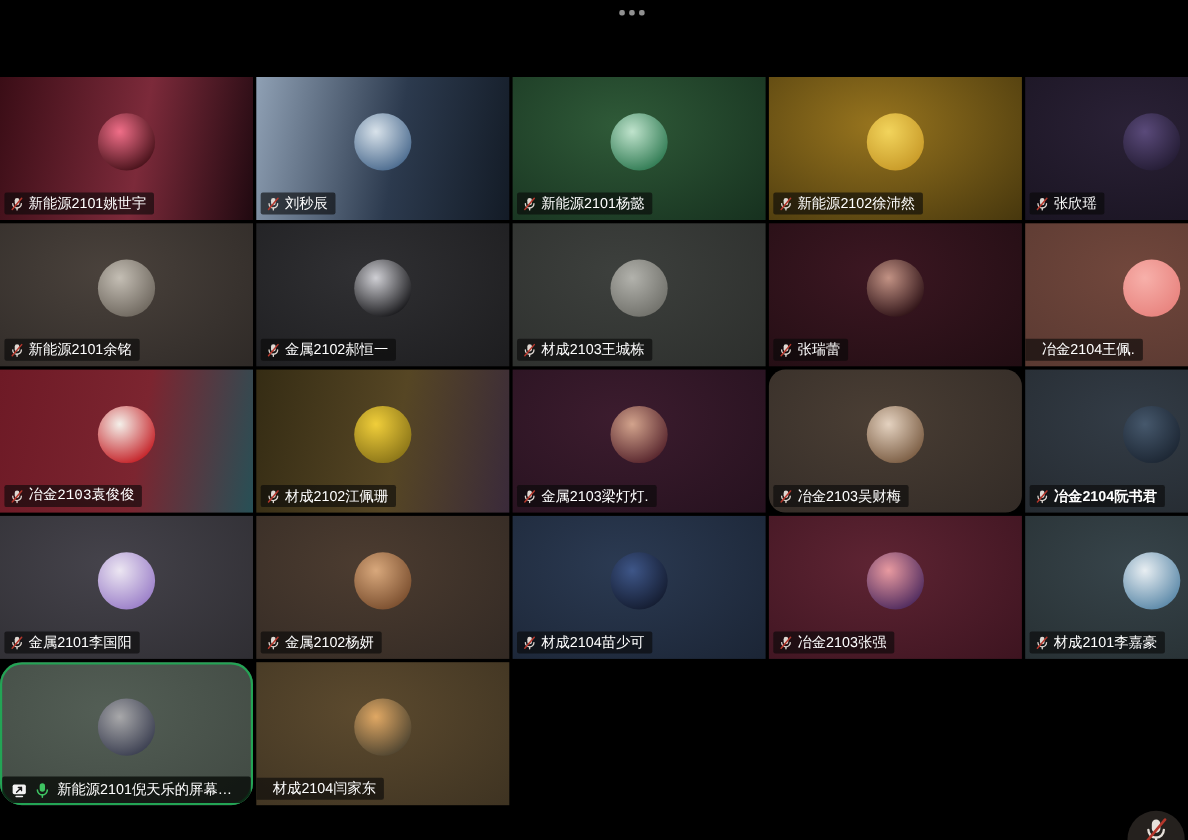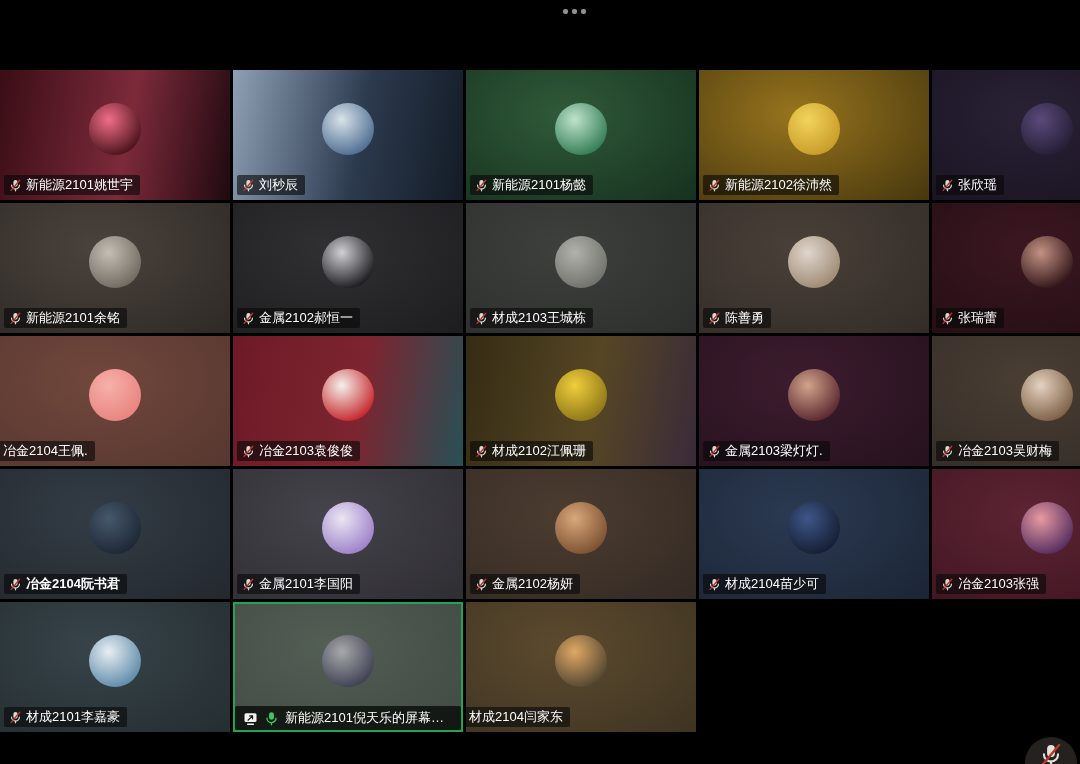--- a/index.html
+++ b/index.html
@@ -11,21 +11,21 @@
         grid-template-columns:repeat(5,230px);grid-auto-rows:130px;gap:3px;}
   .tile{position:relative;overflow:hidden;background:#222;}
   .tile.selected{box-shadow:inset 0 0 0 2px var(--share-border,#23a455);}
   .avatar{position:absolute;left:calc(50% - 26px);top:33px;width:52px;height:52px;border-radius:50%;}
   .labelrow{position:absolute;left:4px;bottom:5px;display:flex;gap:4px;align-items:stretch;
             max-width:calc(100% - 8px);}
   .labelrow.flush{left:0;bottom:5px;}
   .labelrow.sharebar{left:2px;right:2px;bottom:2px;max-width:none;}
   .label{display:flex;align-items:center;gap:4px;background:rgba(8,8,8,.62);border-radius:2px;
          padding:2px 7px 2px 5px;color:#fff;font-size:13px;line-height:16px;min-width:0;}
-  .labelrow.flush .label{padding-left:3px;border-radius:0 2px 2px 0;text-align:right;}
+  .labelrow.flush .label{padding-left:15px;border-radius:0 2px 2px 0;text-align:right;}
   .labelrow.sharebar .label{flex:1;background:rgba(6,10,7,.78);padding:4px 8px;gap:6px;}
   .nm{white-space:nowrap;overflow:hidden;text-overflow:ellipsis;max-width:195px;}
   .ic{display:flex;align-items:center;flex:0 0 auto;}
   .badge{width:21px;height:21px;border-radius:3px;background:var(--badge,#f0962e);
          display:flex;align-items:center;justify-content:center;flex:0 0 auto;}
   .micbtn{position:absolute;left:1025px;top:737px;width:52px;height:52px;border-radius:50%;
           background:rgba(40,36,33,.92);display:flex;justify-content:center;cursor:pointer;}
   .micbtn svg{margin-top:6px;}
 </style>
 </head>
@@ -185,39 +185,20 @@
             <path d="M3.2 7.6a4.8 4.8 0 0 0 9.6 0" fill="none" stroke="#ded8d2" stroke-width="1.5" stroke-linecap="round"></path>
             <line x1="8" y1="12.4" x2="8" y2="14.6" stroke="#ded8d2" stroke-width="1.5" stroke-linecap="round"></line>
             <line x1="2.6" y1="14" x2="13.2" y2="1.6" stroke="#b5372c" stroke-width="1.7" stroke-linecap="round"></line>
           </svg>
         </span>
 
         <span class="nm">材成2103王城栋</span>
       </span>
     </div>
   </div>
-      <div class="tile" style="background: radial-gradient(130% 150% at 42% 34%, rgb(73, 64, 56) 0%, rgb(43, 37, 34) 82%);">
-    <div class="avatar" style="background: radial-gradient(circle at 38% 32%, rgb(224, 214, 204), rgb(156, 136, 114) 80%);"></div>
-    <div class="labelrow">
-
-      <span class="label">
-
-        <span class="ic">
-          <svg width="13" height="13" viewBox="0 0 16 16">
-            <rect x="5.4" y="1.2" width="5.2" height="8.2" rx="2.6" fill="#ded8d2"></rect>
-            <path d="M3.2 7.6a4.8 4.8 0 0 0 9.6 0" fill="none" stroke="#ded8d2" stroke-width="1.5" stroke-linecap="round"></path>
-            <line x1="8" y1="12.4" x2="8" y2="14.6" stroke="#ded8d2" stroke-width="1.5" stroke-linecap="round"></line>
-            <line x1="2.6" y1="14" x2="13.2" y2="1.6" stroke="#b5372c" stroke-width="1.7" stroke-linecap="round"></line>
-          </svg>
-        </span>
-
-        <span class="nm">陈善勇</span>
-      </span>
-    </div>
-  </div>
       <div class="tile" style="background: radial-gradient(130% 150% at 42% 34%, rgb(60, 23, 34) 0%, rgb(25, 10, 14) 82%);">
     <div class="avatar" style="background: radial-gradient(circle at 38% 32%, rgb(194, 146, 132), rgb(46, 18, 22) 80%);"></div>
     <div class="labelrow">
 
       <span class="label">
 
         <span class="ic">
           <svg width="13" height="13" viewBox="0 0 16 16">
             <rect x="5.4" y="1.2" width="5.2" height="8.2" rx="2.6" fill="#ded8d2"></rect>
             <path d="M3.2 7.6a4.8 4.8 0 0 0 9.6 0" fill="none" stroke="#ded8d2" stroke-width="1.5" stroke-linecap="round"></path>
@@ -233,21 +214,21 @@
       <div class="tile" style="background: radial-gradient(130% 150% at 42% 34%, rgb(113, 71, 60) 0%, rgb(78, 50, 44) 82%);">
     <div class="avatar" style="background: radial-gradient(circle at 38% 32%, rgb(247, 176, 170), rgb(232, 131, 126) 80%);"></div>
     <div class="labelrow flush">
 
       <span class="label">
 
         <span class="nm">冶金2104王佩.</span>
       </span>
     </div>
   </div>
-      <div class="tile" style="background: linear-gradient(100deg, rgb(110, 26, 38), rgb(124, 37, 48) 55%, rgb(39, 80, 86));">
+      <div class="tile" style="background: linear-gradient(100deg, rgb(110, 26, 38), rgb(124, 37, 48) 55%, rgb(39, 80, 86)); font-family: Liberation Mono, monospace;">
     <div class="avatar" style="background: radial-gradient(circle at 38% 32%, rgb(244, 240, 234), rgb(196, 32, 38) 80%);"></div>
     <div class="labelrow">
 
       <span class="label">
 
         <span class="ic">
           <svg width="13" height="13" viewBox="0 0 16 16">
             <rect x="5.4" y="1.2" width="5.2" height="8.2" rx="2.6" fill="#ded8d2"></rect>
             <path d="M3.2 7.6a4.8 4.8 0 0 0 9.6 0" fill="none" stroke="#ded8d2" stroke-width="1.5" stroke-linecap="round"></path>
             <line x1="8" y1="12.4" x2="8" y2="14.6" stroke="#ded8d2" stroke-width="1.5" stroke-linecap="round"></line>
@@ -290,21 +271,21 @@
             <path d="M3.2 7.6a4.8 4.8 0 0 0 9.6 0" fill="none" stroke="#ded8d2" stroke-width="1.5" stroke-linecap="round"></path>
             <line x1="8" y1="12.4" x2="8" y2="14.6" stroke="#ded8d2" stroke-width="1.5" stroke-linecap="round"></line>
             <line x1="2.6" y1="14" x2="13.2" y2="1.6" stroke="#b5372c" stroke-width="1.7" stroke-linecap="round"></line>
           </svg>
         </span>
 
         <span class="nm">金属2103梁灯灯.</span>
       </span>
     </div>
   </div>
-      <div class="tile" style="background: radial-gradient(130% 150% at 42% 34%, rgb(74, 62, 52) 0%, rgb(43, 37, 34) 82%);">
+      <div class="tile" style="background: radial-gradient(130% 150% at 42% 34%, rgb(74, 62, 52) 0%, rgb(43, 37, 34) 82%); border-radius: 15px;">
     <div class="avatar" style="background: radial-gradient(circle at 38% 32%, rgb(228, 210, 192), rgb(122, 92, 66) 80%);"></div>
     <div class="labelrow">
 
       <span class="label">
 
         <span class="ic">
           <svg width="13" height="13" viewBox="0 0 16 16">
             <rect x="5.4" y="1.2" width="5.2" height="8.2" rx="2.6" fill="#ded8d2"></rect>
             <path d="M3.2 7.6a4.8 4.8 0 0 0 9.6 0" fill="none" stroke="#ded8d2" stroke-width="1.5" stroke-linecap="round"></path>
             <line x1="8" y1="12.4" x2="8" y2="14.6" stroke="#ded8d2" stroke-width="1.5" stroke-linecap="round"></line>
@@ -423,21 +404,21 @@
             <path d="M3.2 7.6a4.8 4.8 0 0 0 9.6 0" fill="none" stroke="#ded8d2" stroke-width="1.5" stroke-linecap="round"></path>
             <line x1="8" y1="12.4" x2="8" y2="14.6" stroke="#ded8d2" stroke-width="1.5" stroke-linecap="round"></line>
             <line x1="2.6" y1="14" x2="13.2" y2="1.6" stroke="#b5372c" stroke-width="1.7" stroke-linecap="round"></line>
           </svg>
         </span>
 
         <span class="nm">材成2101李嘉豪</span>
       </span>
     </div>
   </div>
-      <div class="tile selected" style="background: radial-gradient(130% 150% at 42% 34%, rgb(83, 94, 85) 0%, rgb(58, 66, 60) 82%);">
+      <div class="tile selected" style="background: radial-gradient(130% 150% at 42% 34%, rgb(83, 94, 85) 0%, rgb(58, 66, 60) 82%); border-radius: 20px;">
     <div class="avatar" style="background: radial-gradient(circle at 38% 32%, rgb(168, 168, 170), rgb(58, 62, 80) 80%);"></div>
     <div class="labelrow sharebar">
 
       <span class="label">
         <span class="ic">
           <svg width="15" height="15" viewBox="0 0 16 16">
             <rect x="1.6" y="2.4" width="12.8" height="9.4" rx="1.6" fill="#f2f2f2"></rect>
             <path d="M5.4 9.8 L10.2 5.2 M10.2 5.2 h-3.1 M10.2 5.2 v3.1" stroke="#1a1a1a" stroke-width="1.3" fill="none" stroke-linecap="round"></path>
             <line x1="5" y1="14" x2="11" y2="14" stroke="#f2f2f2" stroke-width="1.6" stroke-linecap="round"></line>
           </svg>

